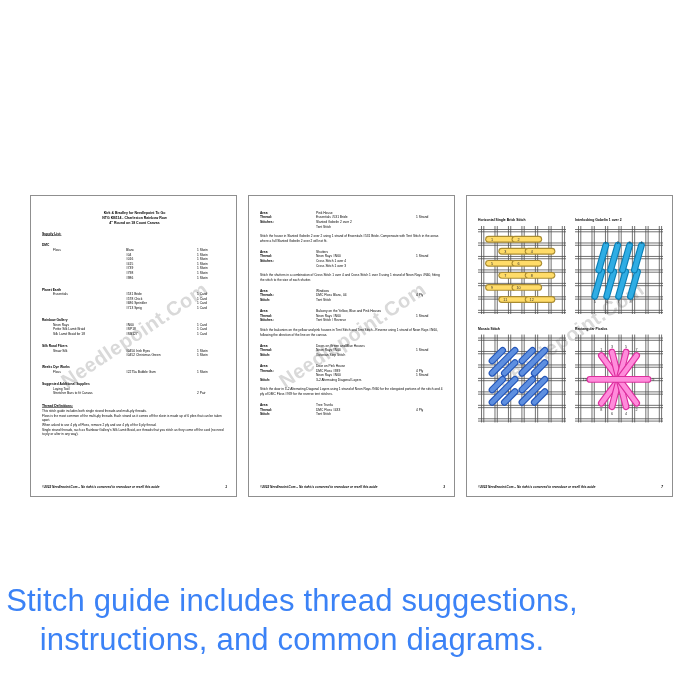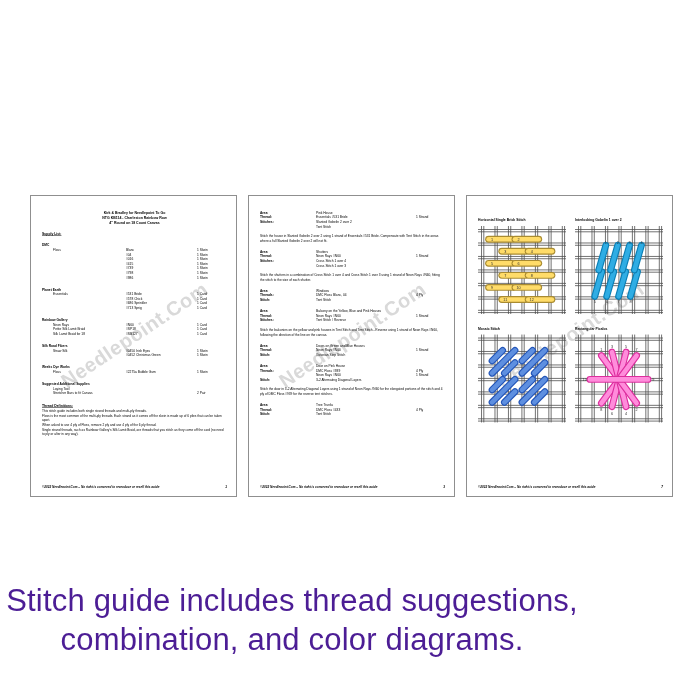--- a/index.html
+++ b/index.html
@@ -44,21 +44,21 @@
   .dcell svg{display:block;}
   
   .pfooter{
     position:absolute;bottom:18px;left:22px;right:22px;z-index:1;
     display:flex;justify-content:space-between;
     font-size:6.2px;font-weight:bold;font-style:italic;
   }
   
   .caption{
     position:absolute;top:581px;left:0;width:584px;text-align:center;
-    font-size:31px;line-height:1.26;color:#4c1d95;font-weight:500;letter-spacing:.2px;
+    font-size:31px;line-height:1.26;color:#3b82f6;font-weight:500;letter-spacing:.2px;
   }
 </style>
 </head>
 <body>
 
 <section class="page" id="page1">
   <div class="page-inner">
     <div class="watermark">Needlepoint.Com</div>
     <div class="content">
       <header class="p1-header">
@@ -602,14 +602,14 @@
     </div>
     <footer class="pfooter">
       <span>©2022 Needlepoint.Com – No right is conveyed to reproduce or resell this guide</span>
       <span>7</span>
     </footer>
   </div>
 </section>
 
 <div class="caption">
   <div>Stitch guide includes thread suggestions,</div>
-  <div>combination, and color diagrams.</div>
+  <div>instructions, and common diagrams.</div>
 </div>
 
 </body></html>

